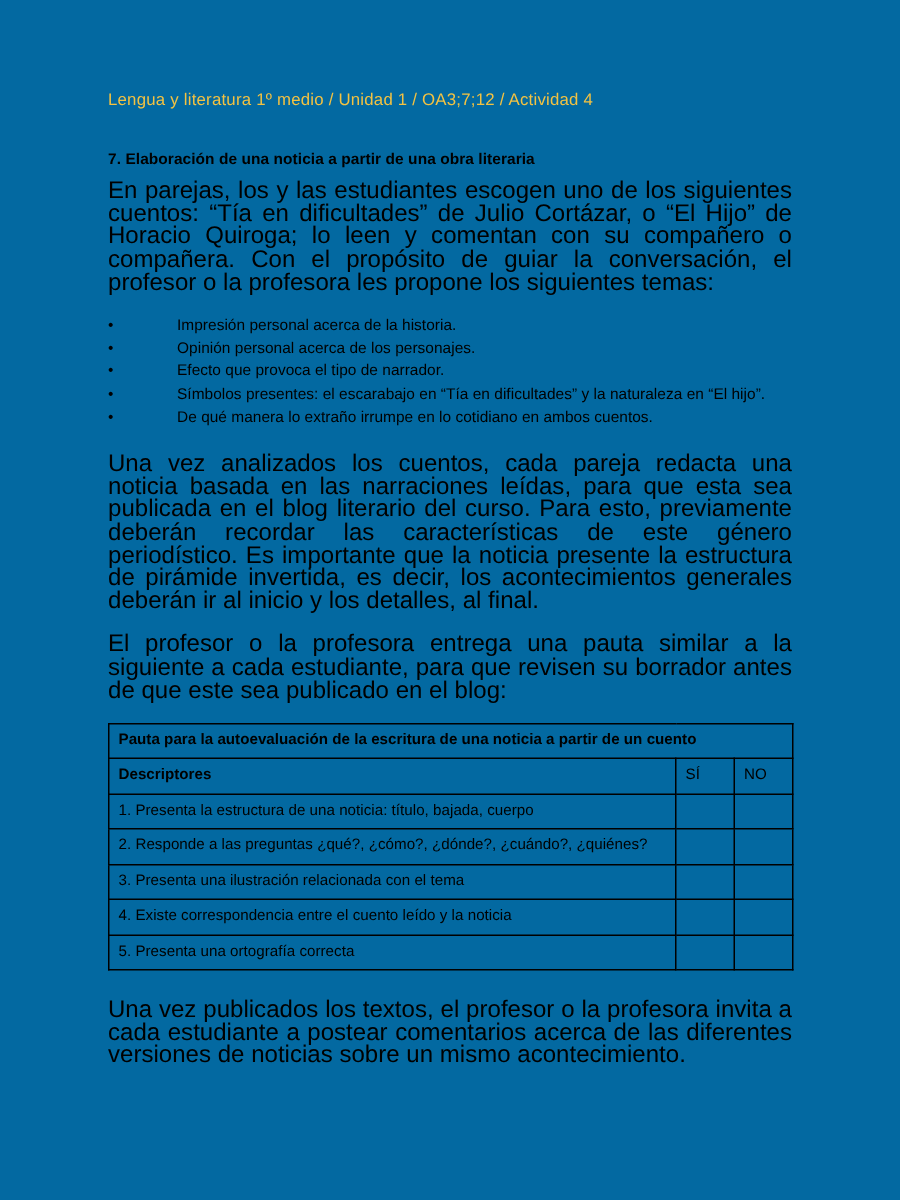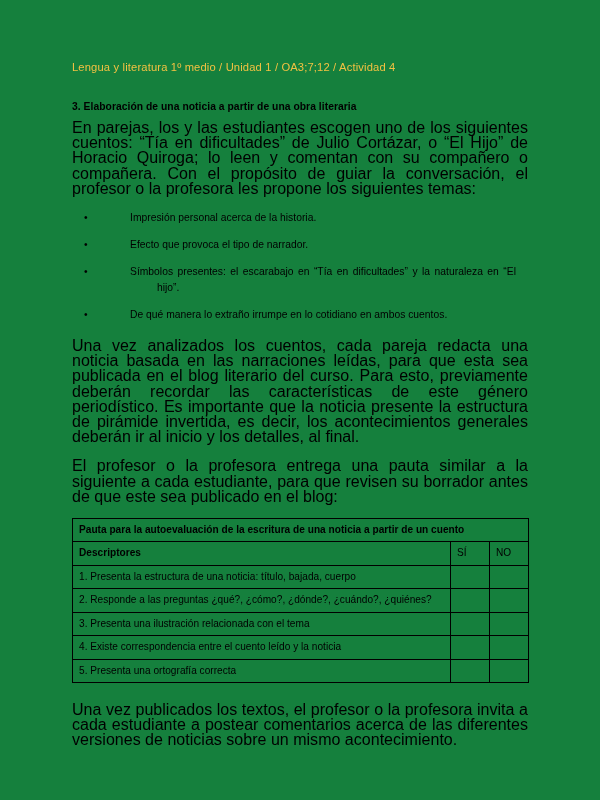--- a/index.html
+++ b/index.html
@@ -11,21 +11,21 @@
     width: 600px;
     height: 800px;
     font-family: "Liberation Sans", sans-serif;
     color: #000000;
     overflow: hidden;
   }
   .page {
     position: relative;
     width: 600px;
     height: 800px;
-    background: #15803d;
+    background: #0369a1;
     box-sizing: border-box;
   }
   .content {
     position: absolute;
     left: 72px;
     top: 60px;
     width: 456px;
   }
   .doc-header {
     color: #f3c242;
@@ -51,21 +51,21 @@
     letter-spacing: 0.02px;
   }
   .bullet-list {
     margin: 0 0 16px 0;
     padding: 0;
     list-style: none;
   }
   .bullet-list li {
     font-size: 10.3px;
     line-height: 15.2px;
-    margin: 12px;
+    margin: 0;
     text-align: justify;
     text-indent: -73px;
     padding-left: 73px;
     letter-spacing: 0.02px;
   }
   .bullet-list li .bdot {
     display: inline-block;
     width: 46px;
     text-indent: 0;
   }
@@ -112,26 +112,27 @@
   }
 </style>
 </head>
 <body>
 
 <div class="page">
   <div class="content">
 
     <div class="doc-header">Lengua y literatura 1º medio / Unidad 1 / OA3;7;12  / Actividad 4</div>
 
-    <div class="section-title">3. Elaboración de una noticia a partir de una obra literaria</div>
+    <div class="section-title">7. Elaboración de una noticia a partir de una obra literaria</div>
 
     <p class="body-text">En parejas, los y las estudiantes escogen uno de los siguientes cuentos: “Tía en dificultades” de Julio Cortázar, o “El Hijo” de Horacio Quiroga; lo leen y comentan con su compañero o compañera. Con el propósito de guiar la conversación, el profesor o la profesora les propone los siguientes temas:</p>
 
     <ul class="bullet-list">
       <li><span class="bdot"></span><span>Impresión personal acerca de la historia.</span></li>
+      <li><span class="bdot"></span><span>Opinión personal acerca de los personajes.</span></li>
       <li><span class="bdot"></span><span>Efecto que provoca el tipo de narrador.</span></li>
       <li><span class="bdot"></span><span>Símbolos presentes: el escarabajo en “Tía en dificultades” y la naturaleza en “El hijo”.</span></li>
       <li><span class="bdot"></span><span>De qué manera lo extraño irrumpe en lo cotidiano en ambos cuentos.</span></li>
     </ul>
 
     <p class="body-text">Una vez analizados los cuentos, cada pareja redacta una noticia basada en las narraciones leídas, para que esta sea publicada en el blog literario del curso. Para esto, previamente deberán recordar las características de este género periodístico. Es importante que la noticia presente la estructura de pirámide invertida, es decir, los acontecimientos generales deberán ir al inicio y los detalles, al final.</p>
 
     <p class="body-text">El profesor o la profesora entrega una pauta similar a la siguiente a cada estudiante, para que revisen su borrador antes de que este sea publicado en el blog:</p>
 
     <table class="pauta">

